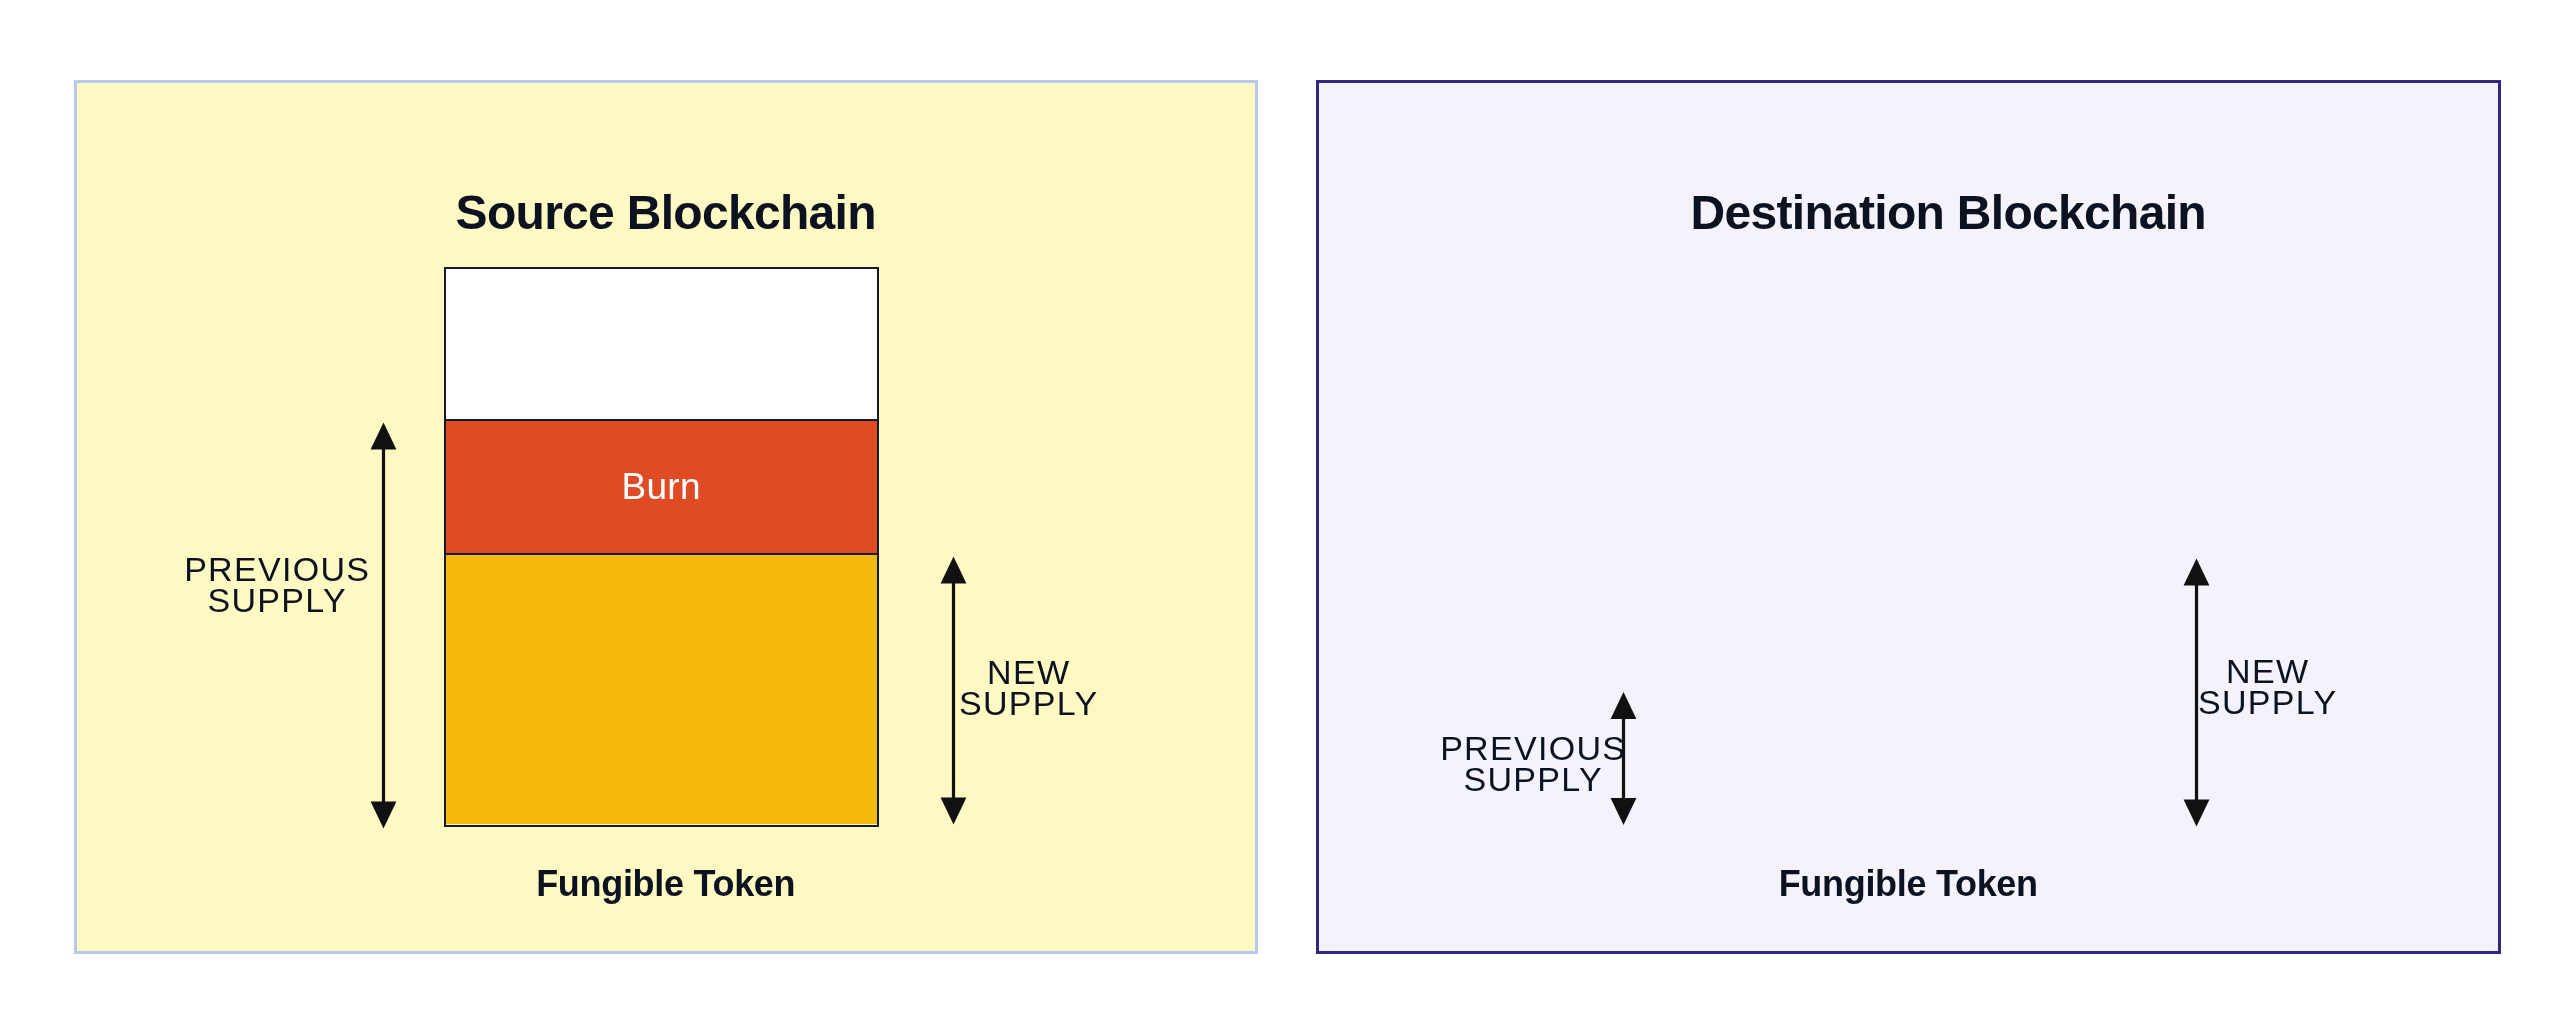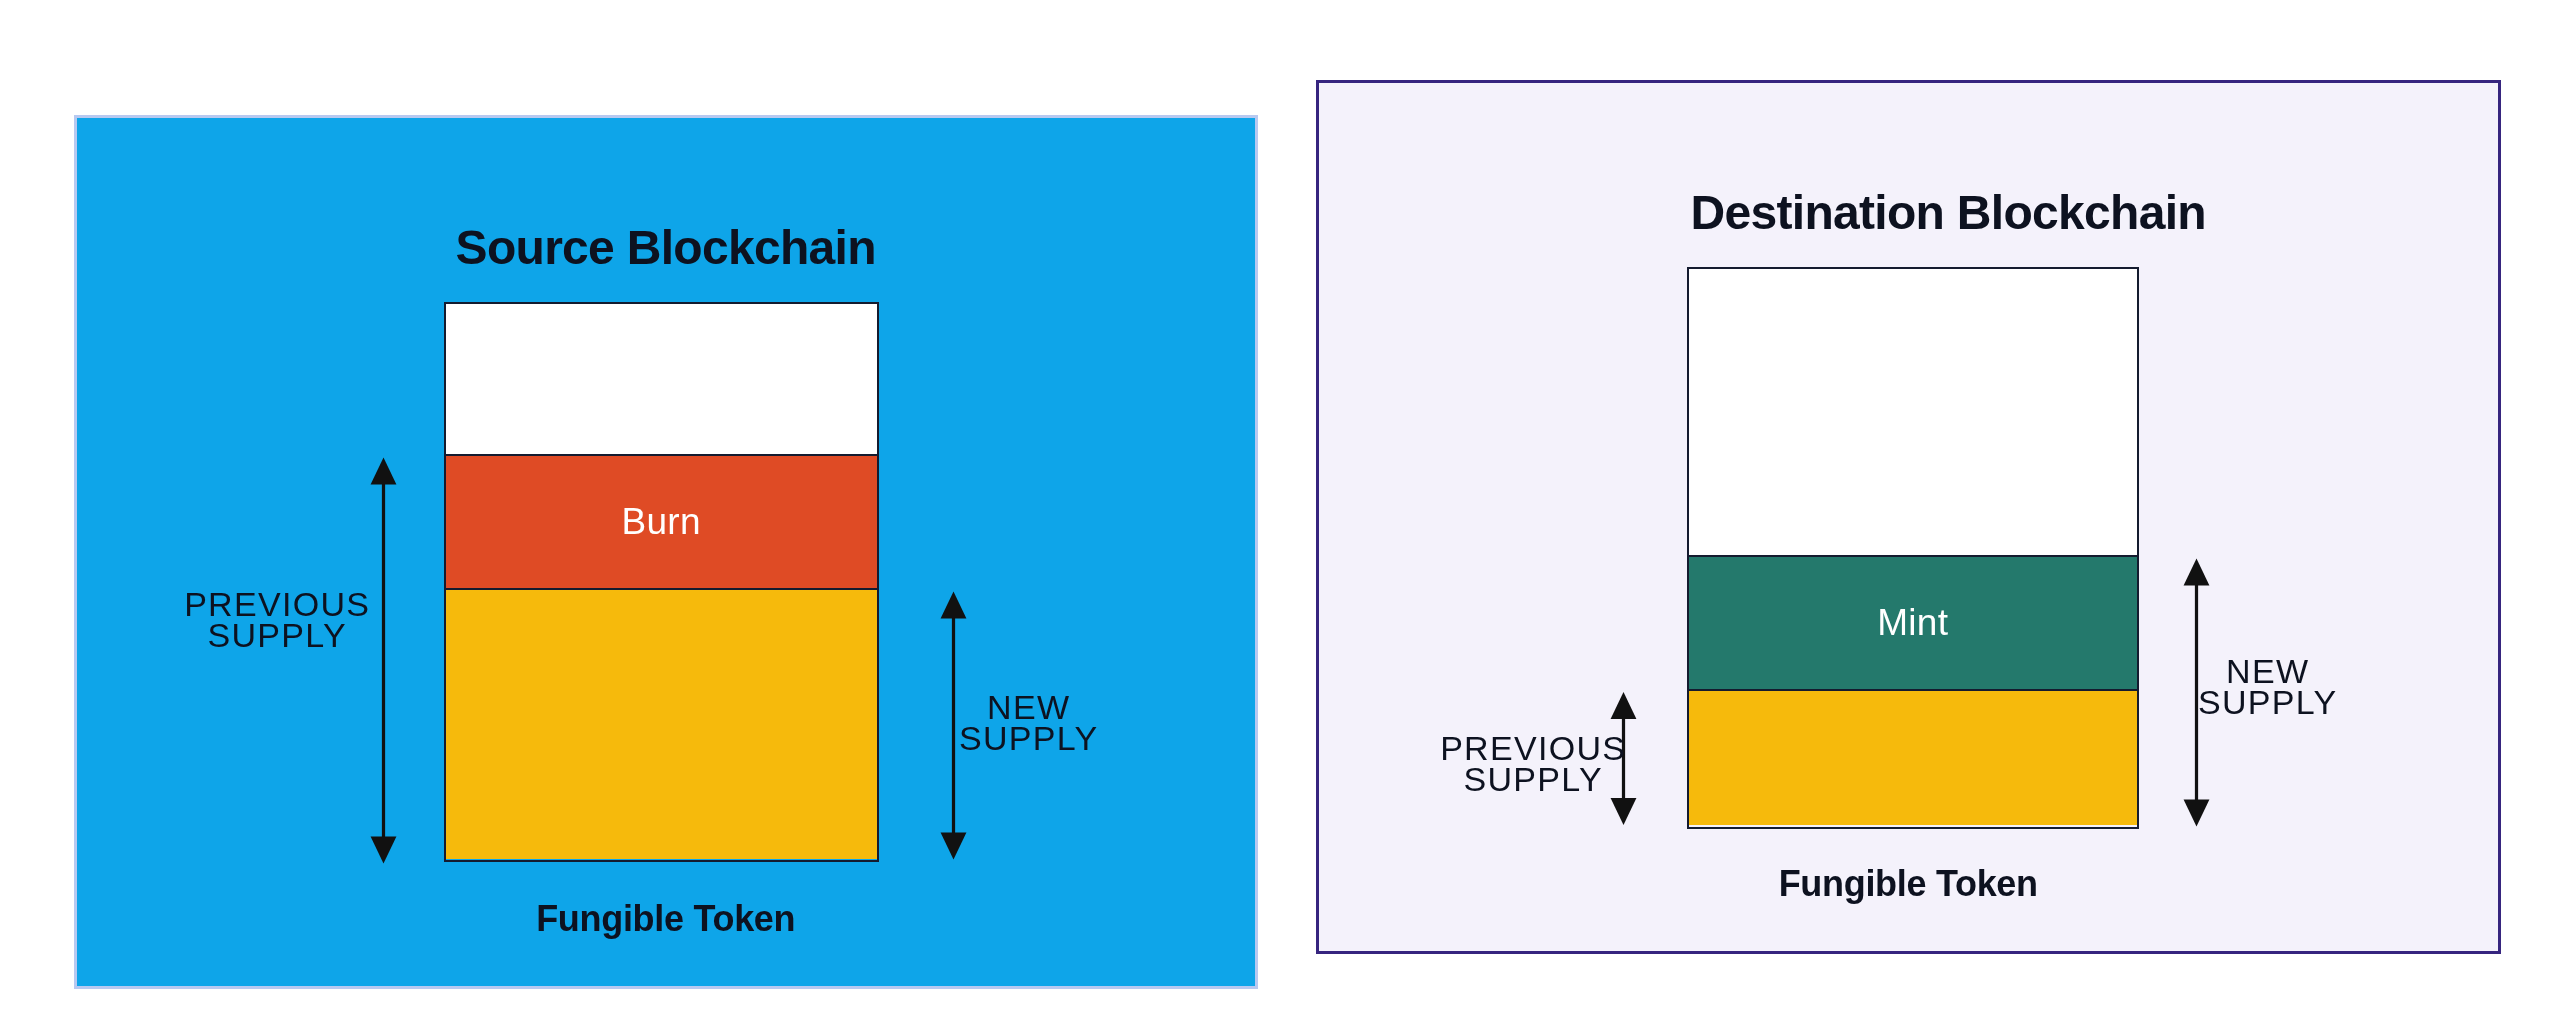--- a/index.html
+++ b/index.html
@@ -65,21 +65,21 @@
   .panel.right .arrow-prev{left:292px;top:610px;}
   .panel.right .label-prev{left:87px;top:653px;width:261px;}
   .panel.right .arrow-new{left:865px;top:476px;}
   .panel.right .label-new{left:854px;top:576px;width:196px;}
 </style>
 </head>
 <body style="background: rgb(255, 255, 255);">
 
 <div class="stage">
 
-  <section class="panel left" style="background-color: #0ea5e9; border-color: rgb(183, 201, 241); margin-top: 35px;">
+  <section class="panel left" style="background-color: #fef9c3; border-color: rgb(183, 201, 241);">
     <div class="panel-inner">
 
       <h2 class="title" style="color: rgb(13, 18, 32);">Source Blockchain</h2>
 
       <div class="bar" style="border-color: rgb(20, 27, 47);">
         <div class="seg seg-white" style="background-color: rgb(255, 255, 255);"></div>
         <div class="seg seg-action divided" style="background-color: rgb(223, 75, 37); border-color: rgb(20, 27, 47);">
           <span class="seg-label">Burn</span>
         </div>
         <div class="seg seg-base divided" style="background-color: rgb(246, 186, 12); border-color: rgb(20, 27, 47);"></div>
@@ -111,27 +111,20 @@
 
       <div class="footer-label" style="color: rgb(13, 18, 32);">Fungible Token</div>
     </div>
   </section>
 
   <section class="panel right" style="background-color: rgb(244, 242, 251); border-color: rgb(54, 37, 127);">
     <div class="panel-inner">
 
       <h2 class="title" style="color: rgb(13, 18, 32); padding-left: 40px;">Destination Blockchain</h2>
 
-      <div class="bar" style="border-color: rgb(20, 27, 47);">
-        <div class="seg seg-white" style="background-color: rgb(255, 255, 255);"></div>
-        <div class="seg seg-action divided" style="background-color: rgb(36, 121, 108); border-color: rgb(20, 27, 47);">
-          <span class="seg-label">Mint</span>
-        </div>
-        <div class="seg seg-base divided" style="background-color: rgb(246, 186, 12); border-color: rgb(20, 27, 47);"></div>
-      </div>
 
       <div class="arrow arrow-prev" style="color: rgb(17, 17, 17);">
         <svg width="31" height="137" viewBox="0 0 48 210">
           <line x1="24" y1="36" x2="24" y2="174" stroke="currentColor" stroke-width="5"></line>
           <polygon points="24,2 44,44 4,44" fill="currentColor"></polygon>
           <polygon points="24,208 44,166 4,166" fill="currentColor"></polygon>
         </svg>
       </div>
       <div class="measure-label label-prev" style="color: rgb(13, 18, 32);">
         <div>PREVIOUS</div>

